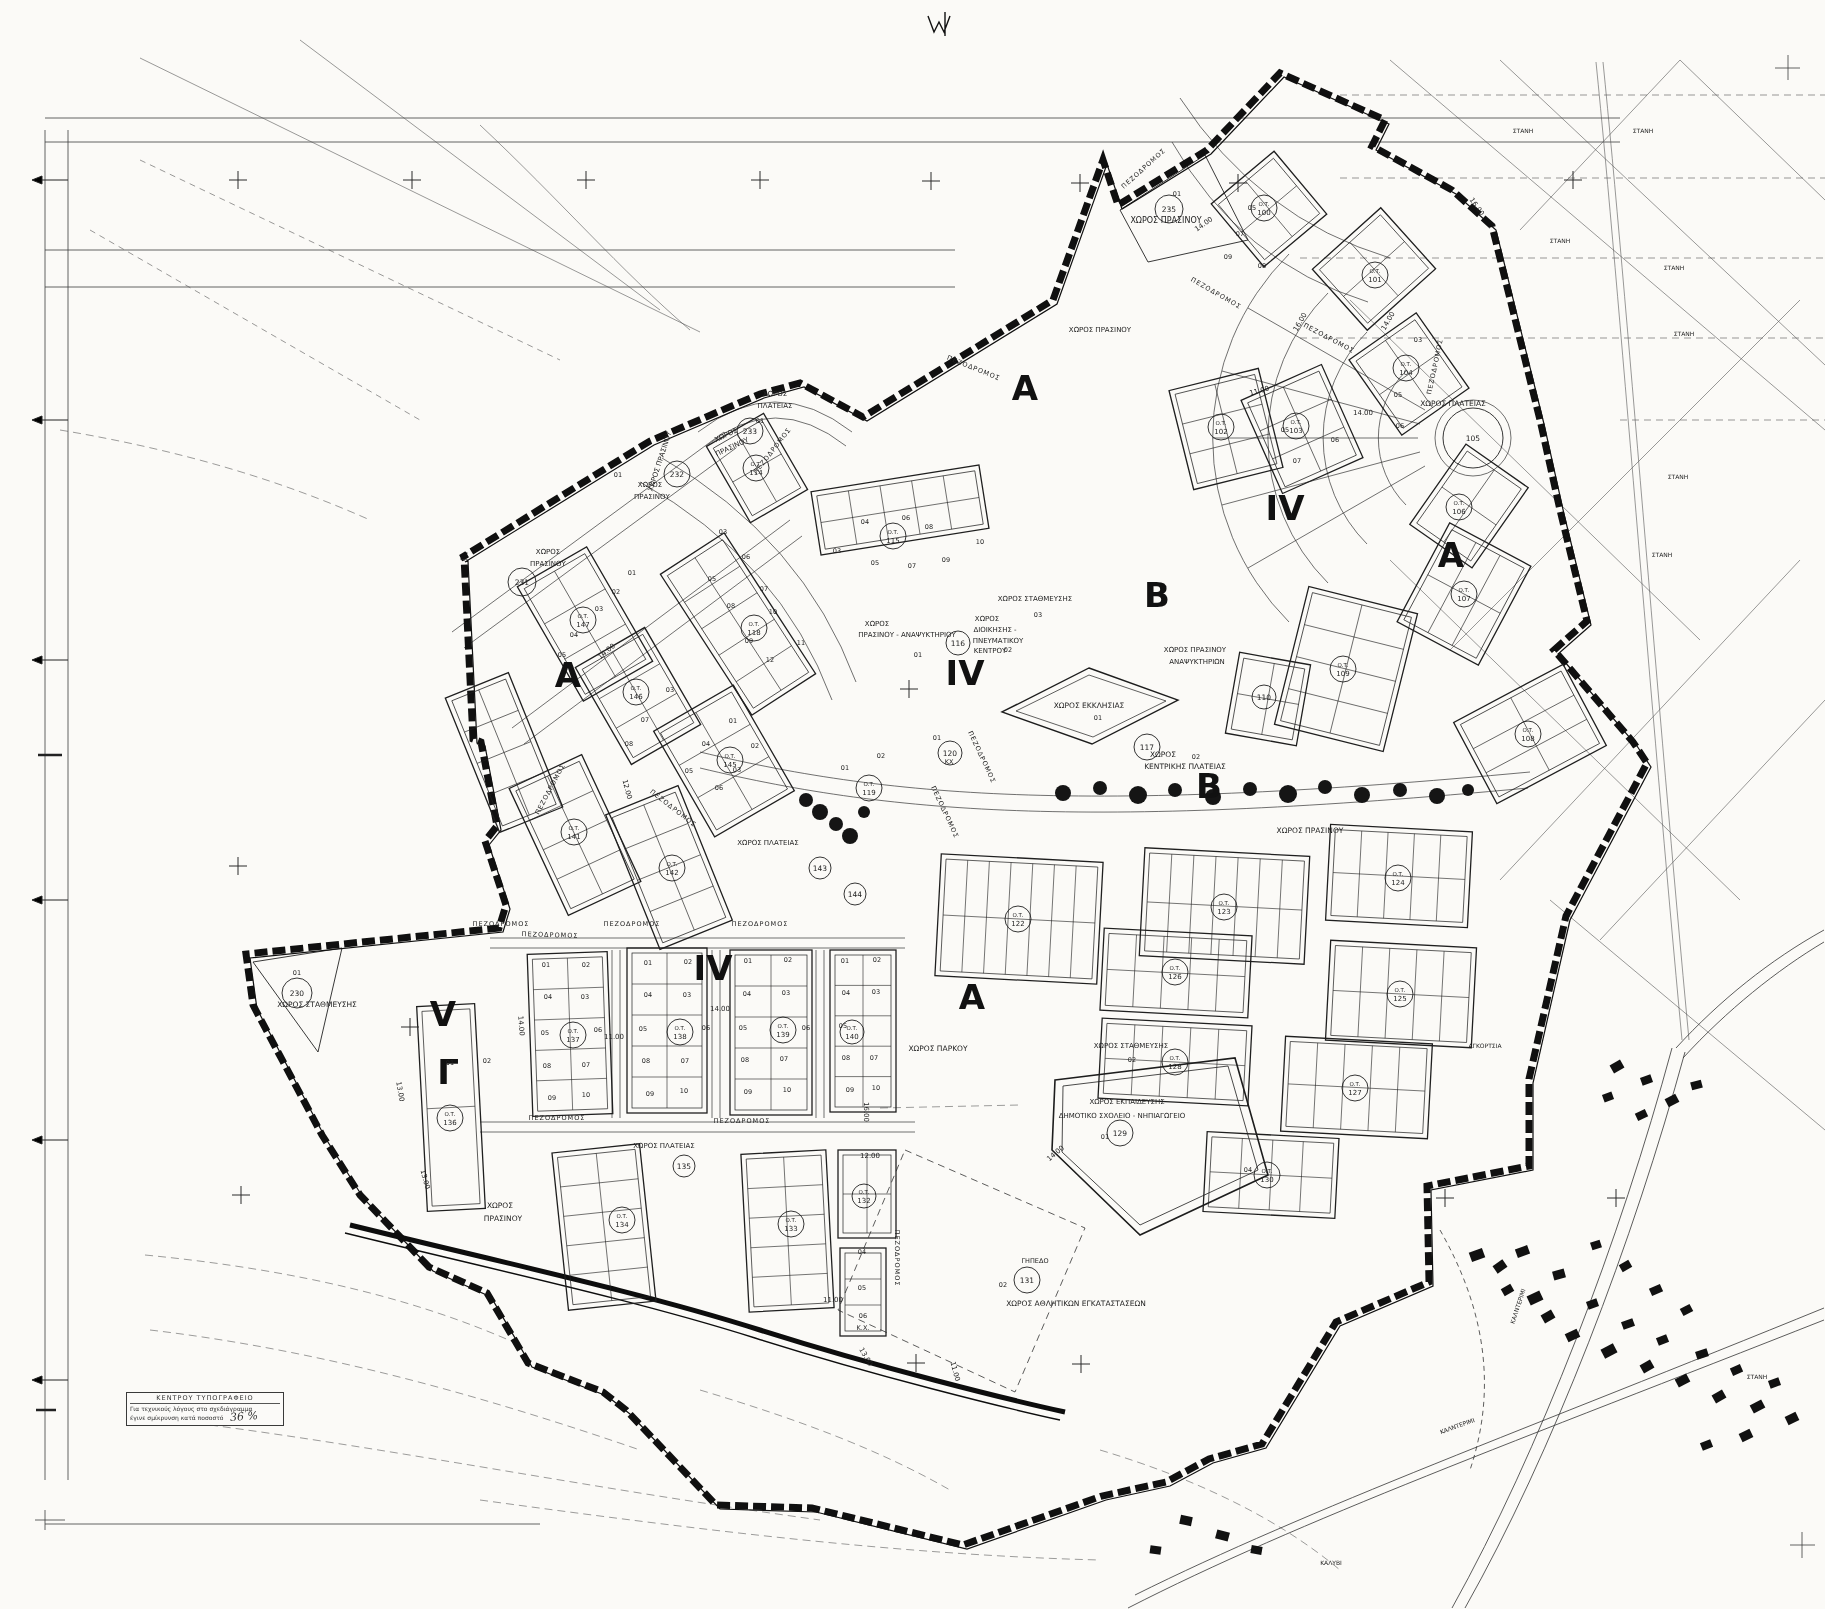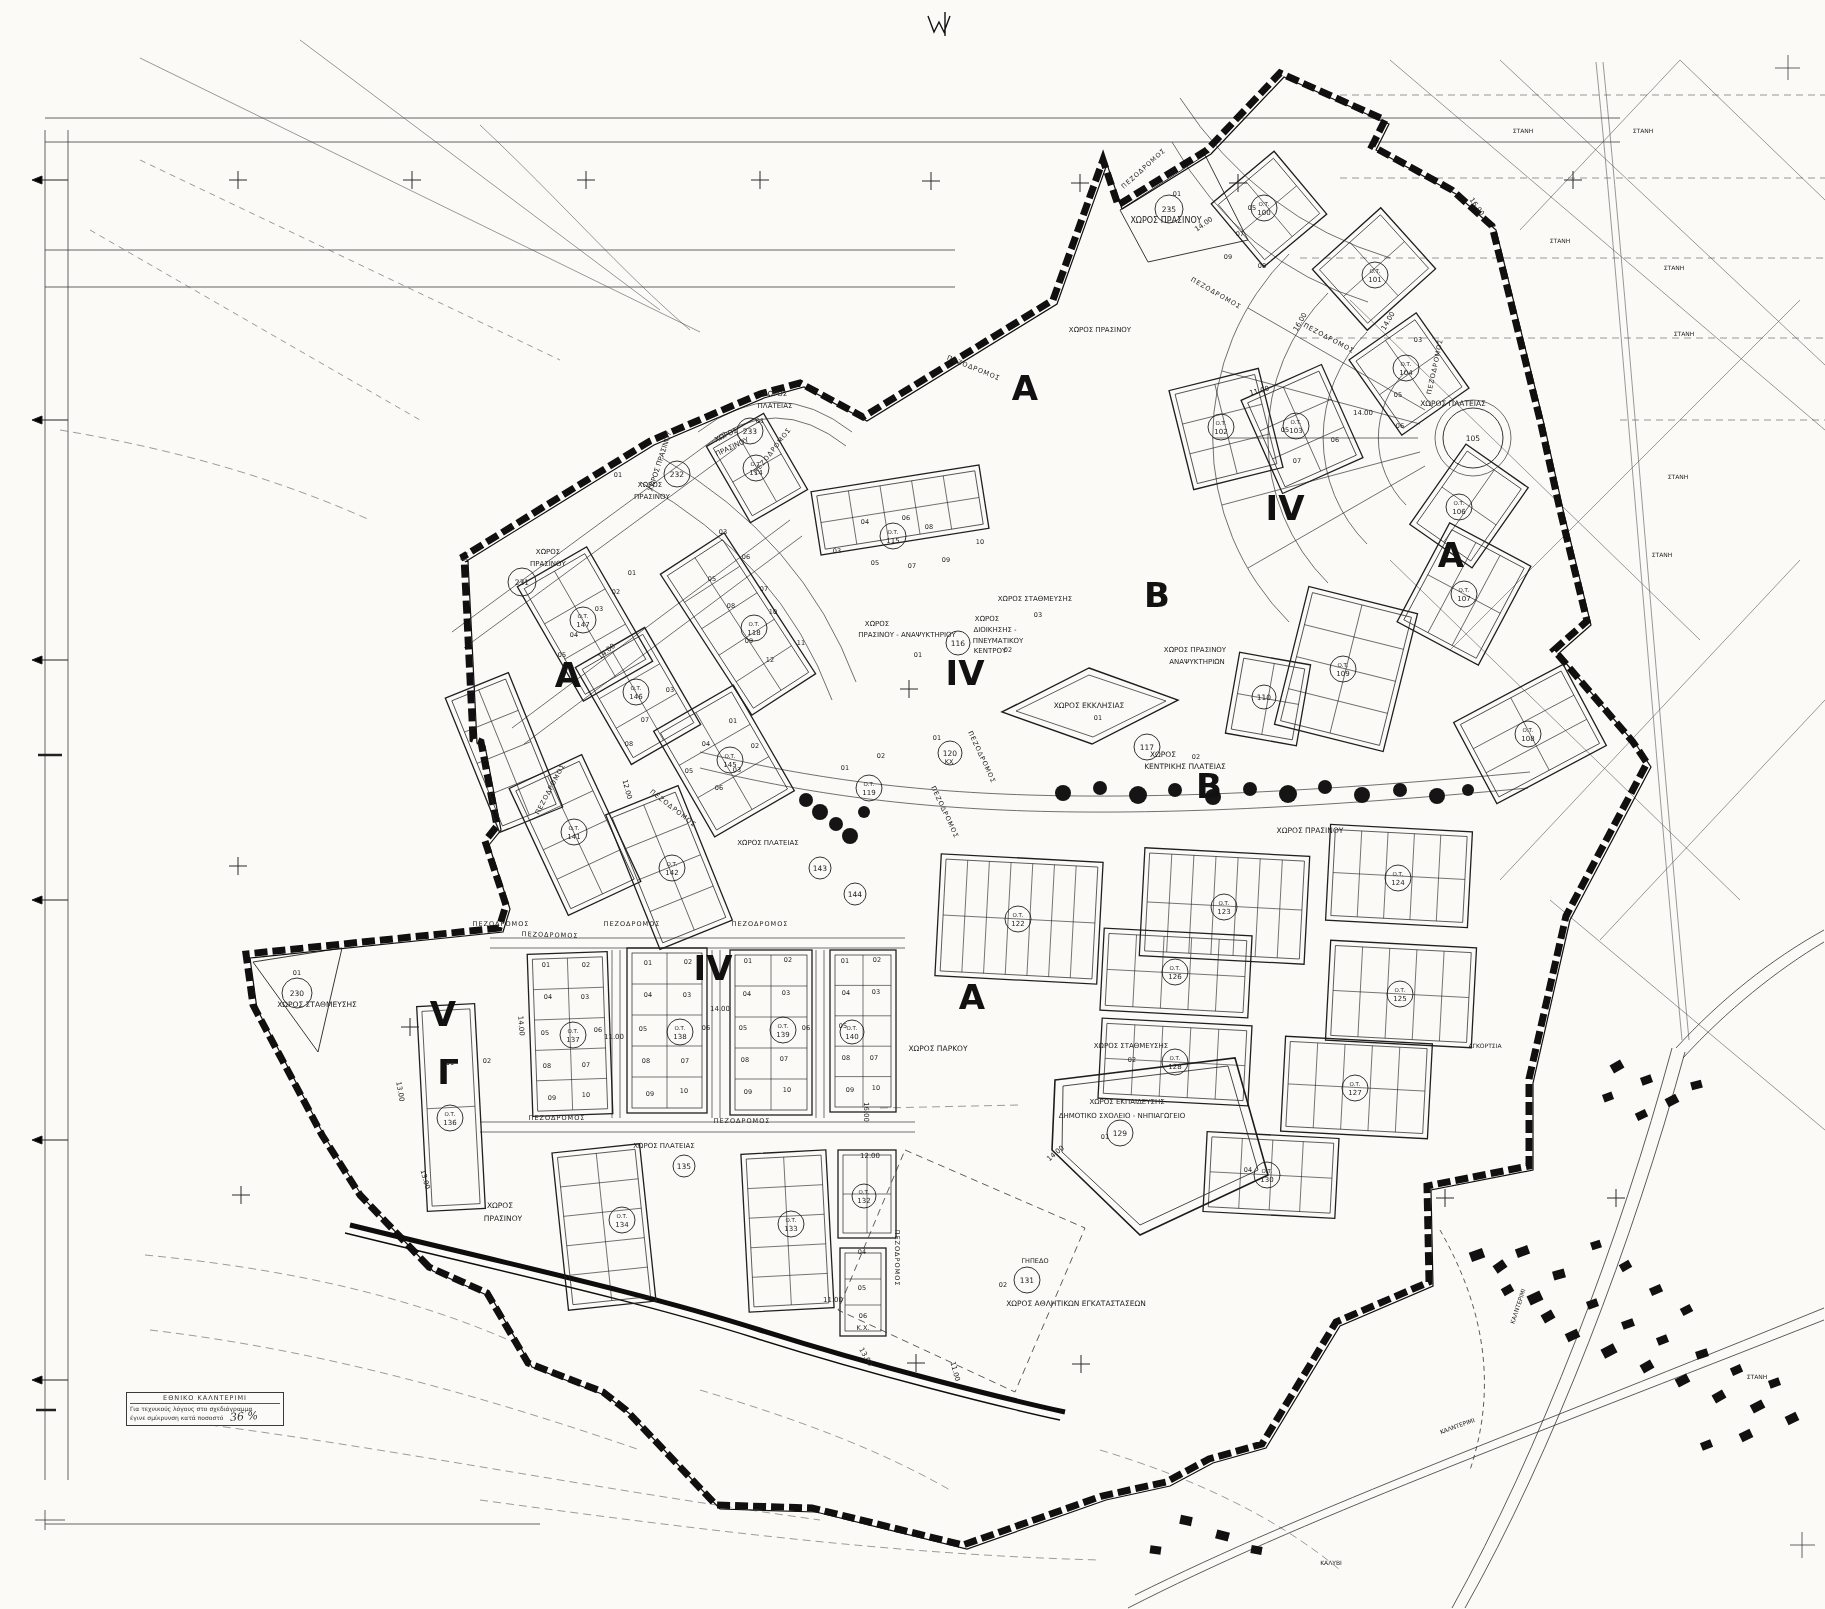--- a/index.html
+++ b/index.html
@@ -905,20 +905,20 @@
         <text x="1662" y="557" font-size="6" text-anchor="middle" fill="#3d3d3d">ΣΤΑΝΗ</text>
         <text x="1757" y="1379" font-size="6" text-anchor="middle" fill="#3d3d3d">ΣΤΑΝΗ</text>
         <text x="1520" y="1307" font-size="6" text-anchor="middle" transform="rotate(-72 1520 1307)" fill="#3d3d3d">ΚΑΛΝΤΕΡΙΜΙ</text>
         <text x="1458" y="1428" font-size="6" text-anchor="middle" transform="rotate(-20 1458 1428)" fill="#3d3d3d">ΚΑΛΝΤΕΡΙΜΙ</text>
         <text x="1485" y="1048" font-size="6" text-anchor="middle" fill="#3d3d3d">ΑΓΚΟΡΤΣΙΑ</text>
         <text x="1331" y="1565" font-size="6" text-anchor="middle" fill="#3d3d3d">ΚΑΛΥΒΙ</text>
       </g>
 </svg>
 
 <div class="legend">
-  <div class="t">ΕΘΝΙΚΟ ΚΑΛΝΤΕΡΙΜΙ</div>
+  <div class="t">ΚΕΝΤΡΟΥ ΤΥΠΟΓΡΑΦΕΙΟ</div>
   <div class="l">Για τεχνικούς λόγους στο σχεδιάγραμμα</div>
   <div class="l">
     <span>έγινε σμίκρυνση κατά ποσοστό</span>
     <span class="pct">36 %</span>
   </div>
 </div>
 </div>
 
 </body></html>

